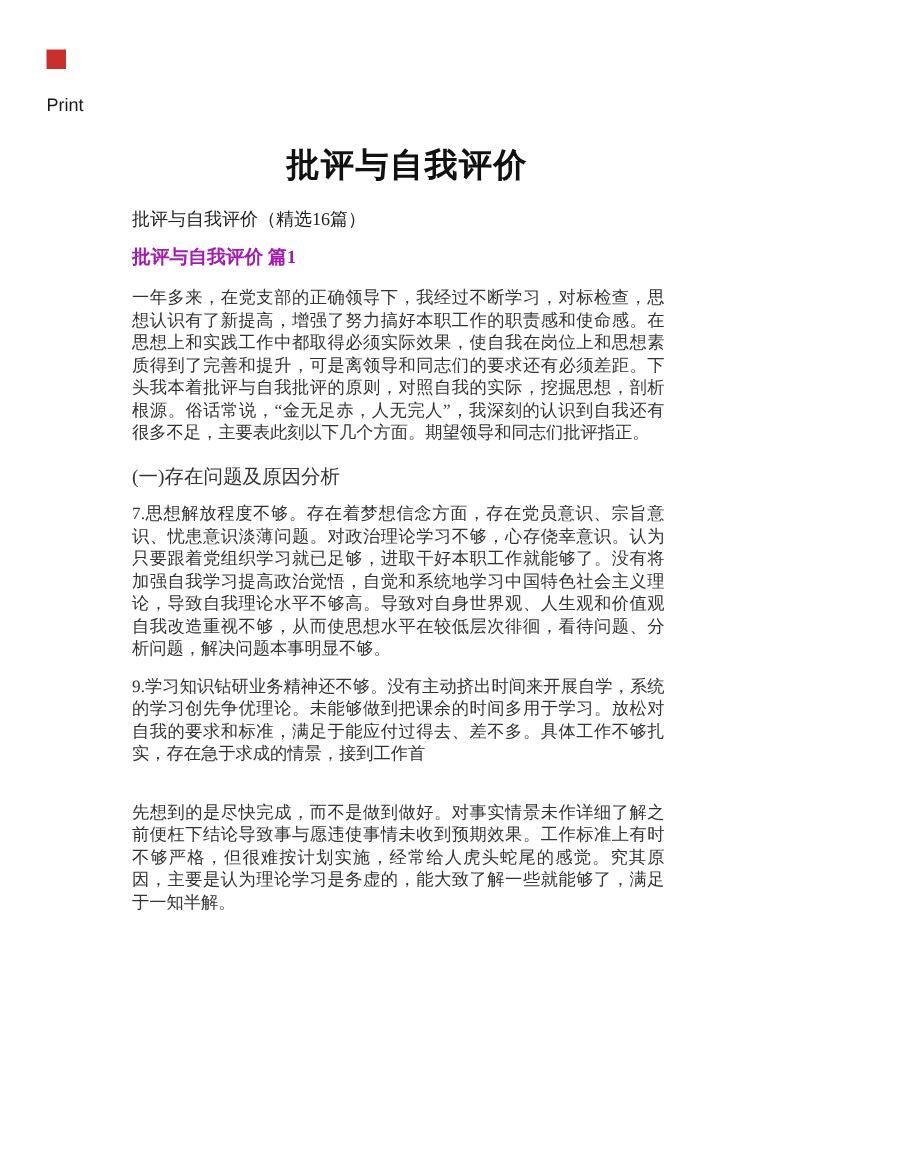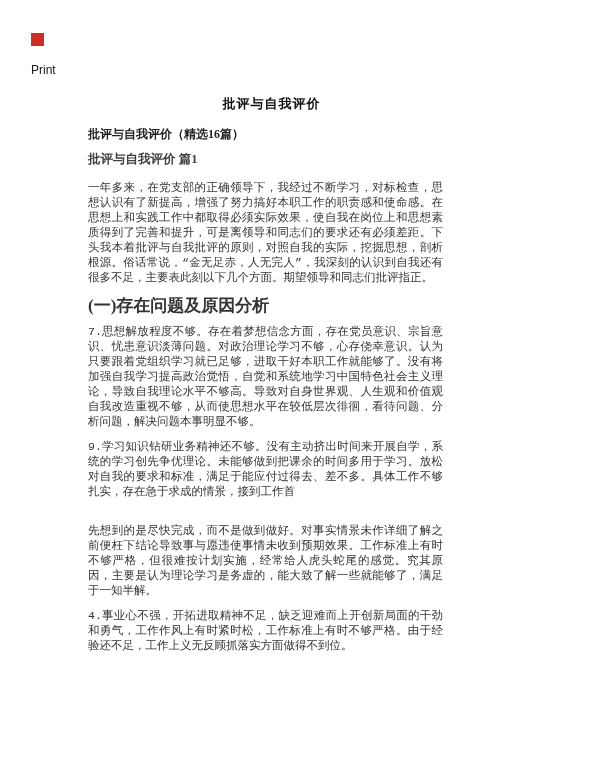--- a/index.html
+++ b/index.html
@@ -31,51 +31,50 @@
     font-size: 12px;
     color: #1a1a1a;
     text-decoration: none;
     font-family: "Liberation Sans", "DejaVu Sans", sans-serif;
     cursor: pointer;
   }
   .doc-title {
     margin: 0;
     padding-top: 95px;
     text-align: center;
-    font-size: 13px;
+    font-size: 22px;
     font-weight: bold;
     color: #111111;
     letter-spacing: 1px;
   }
   .content {
     margin: 14px 88px 0 88px;
     font-size: 11.5px;
     line-height: 15px;
     text-align: justify;
   }
   .subtitle {
     margin: 0 0 10px 0;
     font-size: 12px;
-    font-weight: bold;
+    font-weight: normal;
     color: #222222;
   }
   .piece-title {
     margin: 0 0 13px 0;
     font-size: 12.5px;
     font-weight: bold;
-    color: #404040;
+    color: #a21caf;
   }
   .content p {
     margin: 0 12px 10px 0;
-    font-family: Liberation Mono, monospace;
   }
   .sub-heading {
     margin: 13px 0 11px 0;
-    font-size: 17px;
-    font-weight: bold;
+    font-size: 13px;
+    font-weight: normal;
     color: #333333;
   }
   .gap-top {
     margin-top: 24px !important;
   }
 </style>
 </head>
 <body>
 
 <div class="page">
@@ -95,18 +94,17 @@
     <p>一年多来，在党支部的正确领导下，我经过不断学习，对标检查，思想认识有了新提高，增强了努力搞好本职工作的职责感和使命感。在思想上和实践工作中都取得必须实际效果，使自我在岗位上和思想素质得到了完善和提升，可是离领导和同志们的要求还有必须差距。下头我本着批评与自我批评的原则，对照自我的实际，挖掘思想，剖析根源。俗话常说，“金无足赤，人无完人”，我深刻的认识到自我还有很多不足，主要表此刻以下几个方面。期望领导和同志们批评指正。</p>
 
     <div class="sub-heading">(一)存在问题及原因分析</div>
 
     <p>7.思想解放程度不够。存在着梦想信念方面，存在党员意识、宗旨意识、忧患意识淡薄问题。对政治理论学习不够，心存侥幸意识。认为只要跟着党组织学习就已足够，进取干好本职工作就能够了。没有将加强自我学习提高政治觉悟，自觉和系统地学习中国特色社会主义理论，导致自我理论水平不够高。导致对自身世界观、人生观和价值观自我改造重视不够，从而使思想水平在较低层次徘徊，看待问题、分析问题，解决问题本事明显不够。</p>
 
     <p>9.学习知识钻研业务精神还不够。没有主动挤出时间来开展自学，系统的学习创先争优理论。未能够做到把课余的时间多用于学习。放松对自我的要求和标准，满足于能应付过得去、差不多。具体工作不够扎实，存在急于求成的情景，接到工作首</p>
 
     <p class="gap-top">先想到的是尽快完成，而不是做到做好。对事实情景未作详细了解之前便枉下结论导致事与愿违使事情未收到预期效果。工作标准上有时不够严格，但很难按计划实施，经常给人虎头蛇尾的感觉。究其原因，主要是认为理论学习是务虚的，能大致了解一些就能够了，满足于一知半解。</p>
 
-    <p>4.事业心不强，开拓进取精神不足，缺乏迎难而上开创新局面的干劲和勇气，工作作风上有时紧时松，工作标准上有时不够严格。由于经验还不足，工作上义无反顾抓落实方面做得不到位。</p>
 
 
 
   </div>
 </div>
 
 </body></html>

